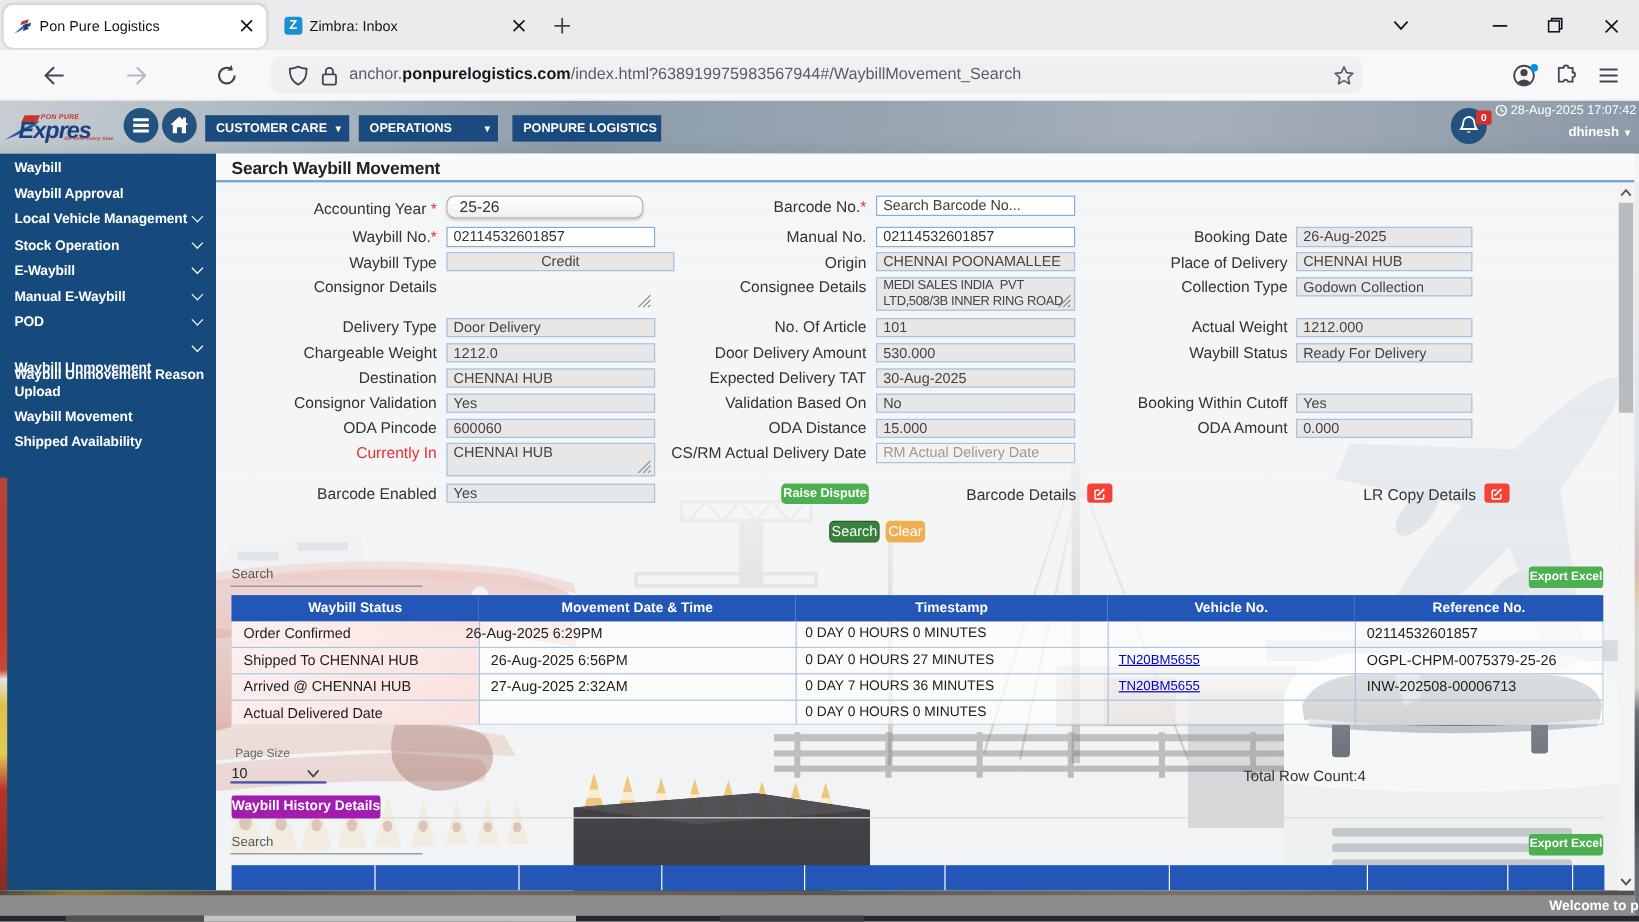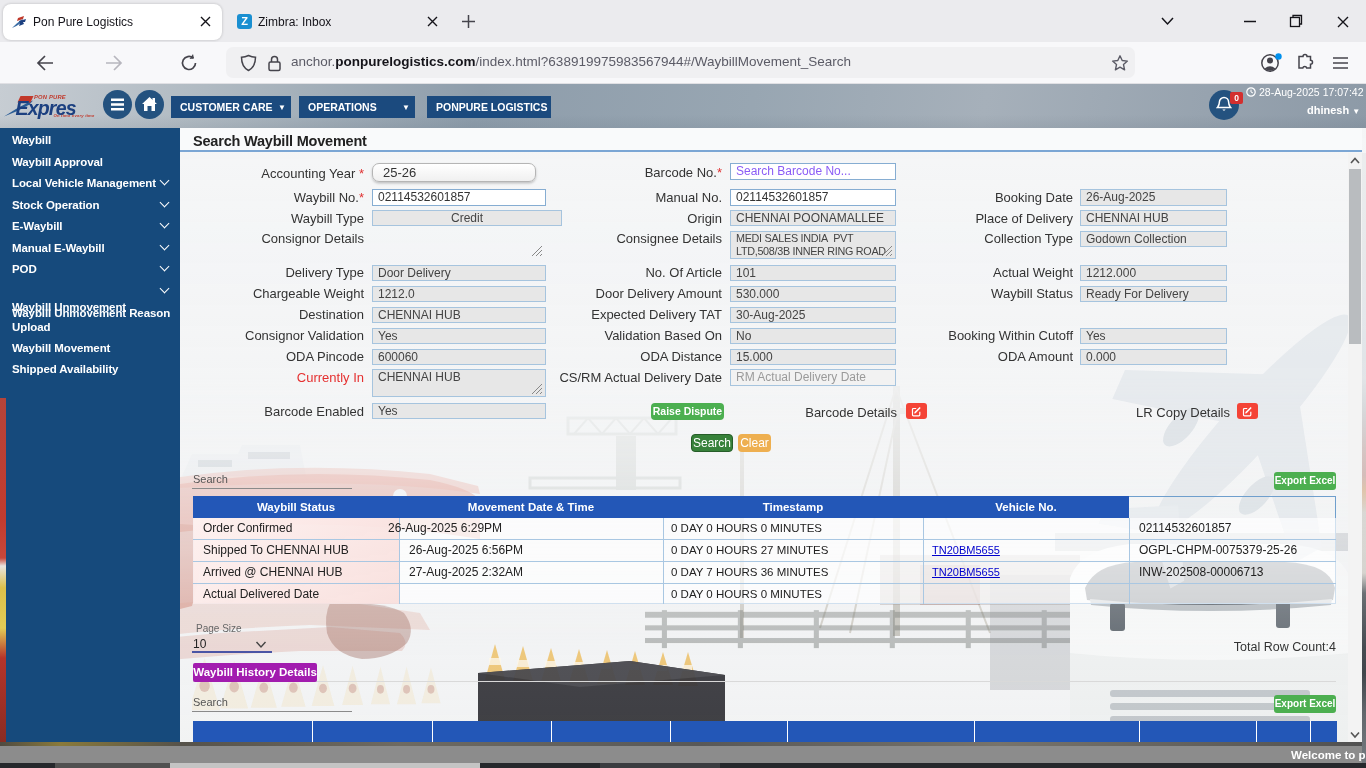--- a/index.html
+++ b/index.html
@@ -348,21 +348,21 @@
 <div class="inp" style="left:372px;top:286px;width:174px;height:16px;">1212.0</div>
 <div class="inp" style="left:372px;top:307px;width:174px;height:16px;">CHENNAI HUB</div>
 <div class="inp" style="left:372px;top:328px;width:174px;height:16px;">Yes</div>
 <div class="inp" style="left:372px;top:349px;width:174px;height:16px;">600060</div>
 <div class="inp" style="left:372px;top:369px;width:174px;height:28px;">CHENNAI HUB</div>
 <svg class="abs" style="left:531px;top:383px;" width="12" height="12" viewBox="0 0 12 12">
       <path d="M11 1 L1 11 M11 5 L5 11 M11 9 L9 11" stroke="#888" stroke-width="1"></path>
     </svg>
 <div class="inp" style="left:372px;top:403px;width:174px;height:16px;">Yes</div>
 
-<div class="inp inpw" style="left:730px;top:163px;width:166px;height:17px;color:#8b5cf6;">Search Barcode No...</div>
+<div class="inp inpw" style="left:730px;top:163px;width:166px;height:17px;color:#404040;">Search Barcode No...</div>
 <div class="inp inpw" style="left:730px;top:189px;width:166px;height:17px;">02114532601857</div>
 <div class="inp" style="left:730px;top:210px;width:166px;height:16px;">CHENNAI POONAMALLEE</div>
 <div class="inp" style="left:730px;top:231px;width:166px;height:28px;line-height:13px;font-size:10.8px;letter-spacing:-.3px;">MEDI SALES INDIA&nbsp; PVT<br>LTD,508/3B INNER RING ROAD</div>
 <svg class="abs" style="left:881px;top:245px;" width="12" height="12" viewBox="0 0 12 12">
       <path d="M11 1 L1 11 M11 5 L5 11 M11 9 L9 11" stroke="#888" stroke-width="1"></path>
     </svg>
 <div class="inp" style="left:730px;top:265px;width:166px;height:16px;">101</div>
 <div class="inp" style="left:730px;top:286px;width:166px;height:16px;">530.000</div>
 <div class="inp" style="left:730px;top:307px;width:166px;height:16px;">30-Aug-2025</div>
 <div class="inp" style="left:730px;top:328px;width:166px;height:16px;">No</div>
@@ -395,20 +395,21 @@
 
 <div class="abs" style="left:193px;top:473px;font-size:11px;color:#555;">Search</div>
 <div class="abs" style="left:192px;top:488px;width:160px;height:1px;background:#8a8a8a;"></div>
 <div class="abs" style="left:1274px;top:472px;width:62px;height:18px;background:#4caf50;border-radius:3px;color:#fff;font-size:10px;font-weight:bold;text-align:center;line-height:18px;">Export Excel</div>
 
 <div class="abs" style="left:193px;top:496px;width:1143px;height:108px;border:1px solid #6f9fcd;"></div>
 <div class="th" style="left:193px;top:496px;width:206px;height:22px;">Waybill Status</div>
 <div class="th" style="left:399px;top:496px;width:264px;height:22px;">Movement Date &amp; Time</div>
 <div class="th" style="left:663px;top:496px;width:260px;height:22px;">Timestamp</div>
 <div class="th" style="left:923px;top:496px;width:206px;height:22px;">Vehicle No.</div>
+<div class="th" style="left:1129px;top:496px;width:207px;height:22px;">Reference No.</div>
 
 <div class="abs" style="left:193px;top:518px;width:1143px;height:86px;background:rgba(255,255,255,.68);"></div>
 <div class="abs" style="left:193px;top:518px;width:206px;height:86px;background:linear-gradient(135deg,rgba(253,240,239,.9),rgba(248,220,217,.85));"></div>
 <div class="abs" style="left:193px;top:539px;width:1143px;height:1px;background:#a9c7e2;"></div>
 <div class="abs" style="left:193px;top:561px;width:1143px;height:1px;background:#a9c7e2;"></div>
 <div class="abs" style="left:193px;top:583px;width:1143px;height:1px;background:#a9c7e2;"></div>
 <div class="abs" style="left:399px;top:518px;width:1px;height:86px;background:#a9c7e2;"></div>
 <div class="abs" style="left:663px;top:518px;width:1px;height:86px;background:#a9c7e2;"></div>
 <div class="abs" style="left:923px;top:518px;width:1px;height:86px;background:#a9c7e2;"></div>
 <div class="abs" style="left:1129px;top:518px;width:1px;height:86px;background:#a9c7e2;"></div>
@@ -428,21 +429,21 @@
 <div class="td" style="left:1139px;top:518px;width:190px;">02114532601857</div>
 <div class="td" style="left:1139px;top:540px;width:190px;">OGPL-CHPM-0075379-25-26</div>
 <div class="td" style="left:1139px;top:562px;width:190px;">INW-202508-00006713</div>
 
 <div class="abs" style="left:196px;top:623px;font-size:10px;color:#666;">Page Size</div>
 <div class="abs" style="left:193px;top:637px;font-size:12px;color:#222;">10</div>
 <div class="abs" style="left:192px;top:651px;width:80px;height:2px;background:#4a55a5;"></div>
 <svg class="abs" style="left:255px;top:641px;" width="12" height="8" viewBox="0 0 12 8">
       <path d="M1.5 1 L6 6 L10.5 1" stroke="#444" stroke-width="1.4" fill="none"></path>
     </svg>
-<div class="abs" style="left:1036px;top:640px;width:300px;font-size:12.5px;color:#333;text-align:right;">Total Row Count:4</div>
+<div class="abs" style="left:1036px;top:640px;width:300px;font-size:12.5px;color:#333;">Total Row Count:4</div>
 <div class="abs" style="left:193px;top:681px;width:1143px;height:1px;background:#d9d9d9;"></div>
 <div class="abs" style="left:193px;top:663px;width:124px;height:19px;background:#a21caf;border-radius:2px;color:#fff;font-size:11.5px;font-weight:bold;text-align:center;line-height:19px;">Waybill History Details</div>
 <div class="abs" style="left:193px;top:696px;font-size:11px;color:#555;">Search</div>
 <div class="abs" style="left:192px;top:711px;width:160px;height:1px;background:#8a8a8a;"></div>
 <div class="abs" style="left:1274px;top:695px;width:62px;height:18px;background:#4caf50;border-radius:3px;color:#fff;font-size:10px;font-weight:bold;text-align:center;line-height:18px;">Export Excel</div>
 
 <div class="abs" style="left:193px;top:721px;width:1144px;height:21px;background:#2357b7;"></div>
 <div class="abs" style="left:312px;top:721px;width:1px;height:21px;background:#fff;"></div>
 <div class="abs" style="left:432px;top:721px;width:1px;height:21px;background:#fff;"></div>
 <div class="abs" style="left:551px;top:721px;width:1px;height:21px;background:#fff;"></div>

